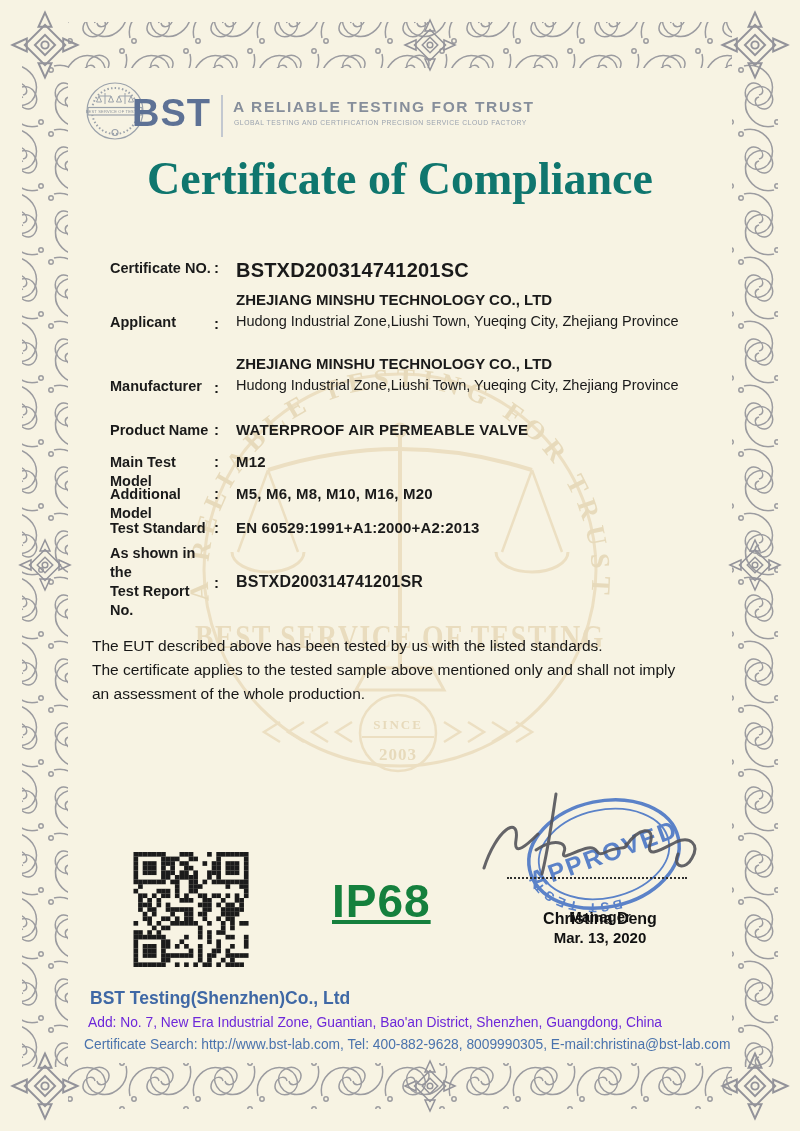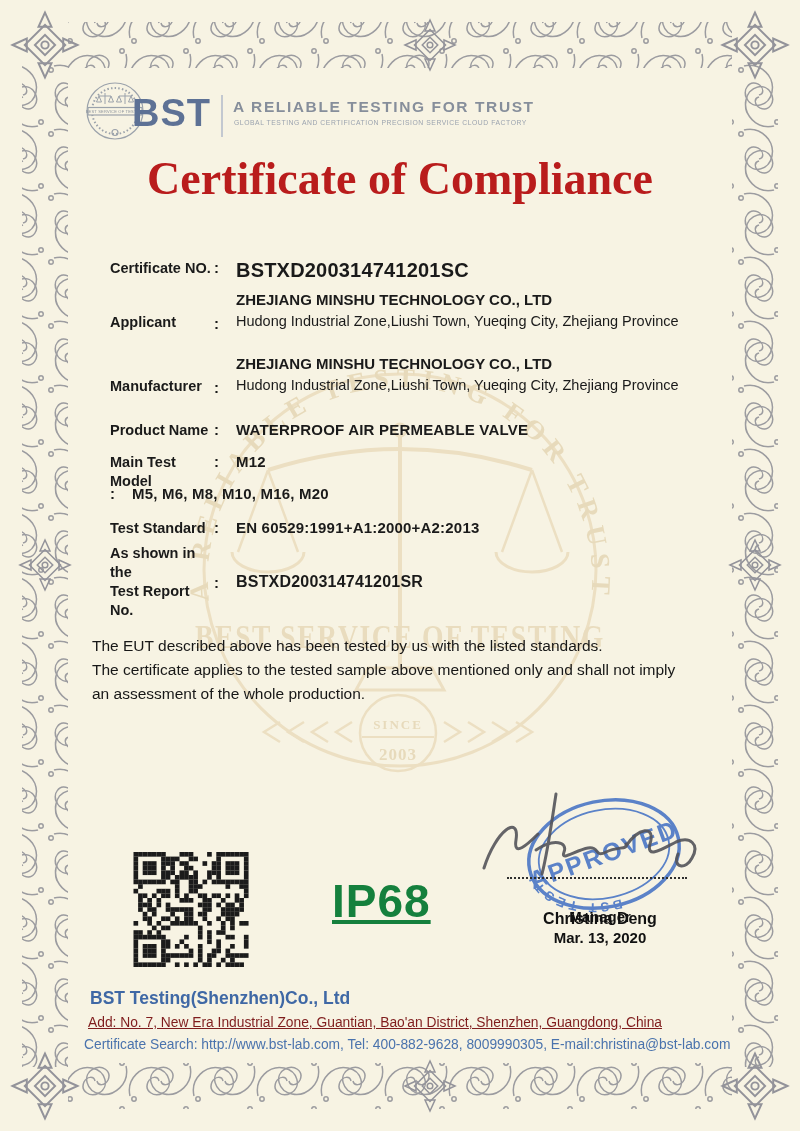--- a/index.html
+++ b/index.html
@@ -12,21 +12,21 @@
   svg { display:block; }
 
   
   .brand { left:132px; top:92px; font-size:38px; font-weight:bold; color:#5d7195; letter-spacing:1px; }
   .hdr-divider { left:221px; top:95px; width:2px; height:42px; background:#c3c8d0; }
   .tagline { left:233px; top:98px; font-size:15.5px; font-weight:bold; letter-spacing:1.6px; color:#868e9b; }
   .subtagline { left:234px; top:119px; font-size:6.8px; letter-spacing:0.55px; color:#9ba3af; }
 
   
   .title { left:0; top:152px; width:800px; text-align:center;
-    font-family:"Liberation Serif", serif; font-weight:bold; font-size:46px; color:#b91c1c; }
+    font-family:"Liberation Serif", serif; font-weight:bold; font-size:46px; color:#0f766e; }
 
   
   .row { position:absolute; left:110px; display:flex; align-items:flex-start; width:620px; }
   .row .lbl { width:104px; font-size:14.5px; font-weight:bold; line-height:19px; flex:none; }
   .row .colon { width:22px; font-size:15px; font-weight:bold; flex:none; }
   .row .val { font-size:15px; font-weight:bold; letter-spacing:0.2px; }
   .row.two { align-items:flex-end; }
   .row.two .company { font-size:15px; font-weight:bold; line-height:21px; }
   .row.two .address { font-size:14.5px; font-weight:normal; line-height:22px; }
   .row.mid { align-items:center; }
@@ -39,21 +39,21 @@
   .stamp-wrap { left:498px; top:779px; width:212px; height:150px; transform:rotate(-12deg); opacity:0.88; }
   .sig-wrap { left:476px; top:786px; width:235px; height:108px; }
   .sig-line { left:507px; top:869px; width:180px; height:10px; border-bottom:2px dotted #2e2e2e; }
   .signer { position:absolute; left:505px; width:190px; text-align:center; font-weight:bold; color:#111; }
   .signer.name { top:910px; font-size:16px; }
   .signer.role { top:908px; font-size:15px;text-align:center; }
   .signer.date { top:929px; font-size:15px;text-align:center; }
 
   
   .f-company { left:90px; top:988px; font-size:17.5px; font-weight:bold; color:#3f68a5;text-align:center; }
-  .f-address { left:88px; top:1015px; font-size:13.8px; color:#7f1d1d;text-decoration:underline; }
+  .f-address { left:88px; top:1015px; font-size:13.8px; color:#6d28d9; }
   .f-contact { left:84px; top:1037px; font-size:13.8px; color:#4a73ad; }
 </style>
 </head>
 <body>
 
 <div class="page">
 
   <svg class="abs" style="left:0;top:0" width="800" height="1131" viewBox="0 0 800 1131">
     <g fill="none" stroke="#ecdfc2" stroke-width="3">
       <circle cx="400" cy="570" r="196"></circle>
@@ -166,20 +166,21 @@
     <div class="val">WATERPROOF AIR PERMEABLE VALVE</div>
   </div>
 
   <div class="row" style="top:453px">
     <div class="lbl">Main Test Model</div>
     <div class="colon">:</div>
     <div class="val">M12</div>
   </div>
 
   <div class="row" style="top:485px">
+    <div class="lbl">Additional Model</div>
     <div class="colon">:</div>
     <div class="val">M5, M6, M8, M10, M16, M20</div>
   </div>
 
   <div class="row" style="top:519px">
     <div class="lbl">Test Standard</div>
     <div class="colon">:</div>
     <div class="val">EN 60529:1991+A1:2000+A2:2013</div>
   </div>
 

